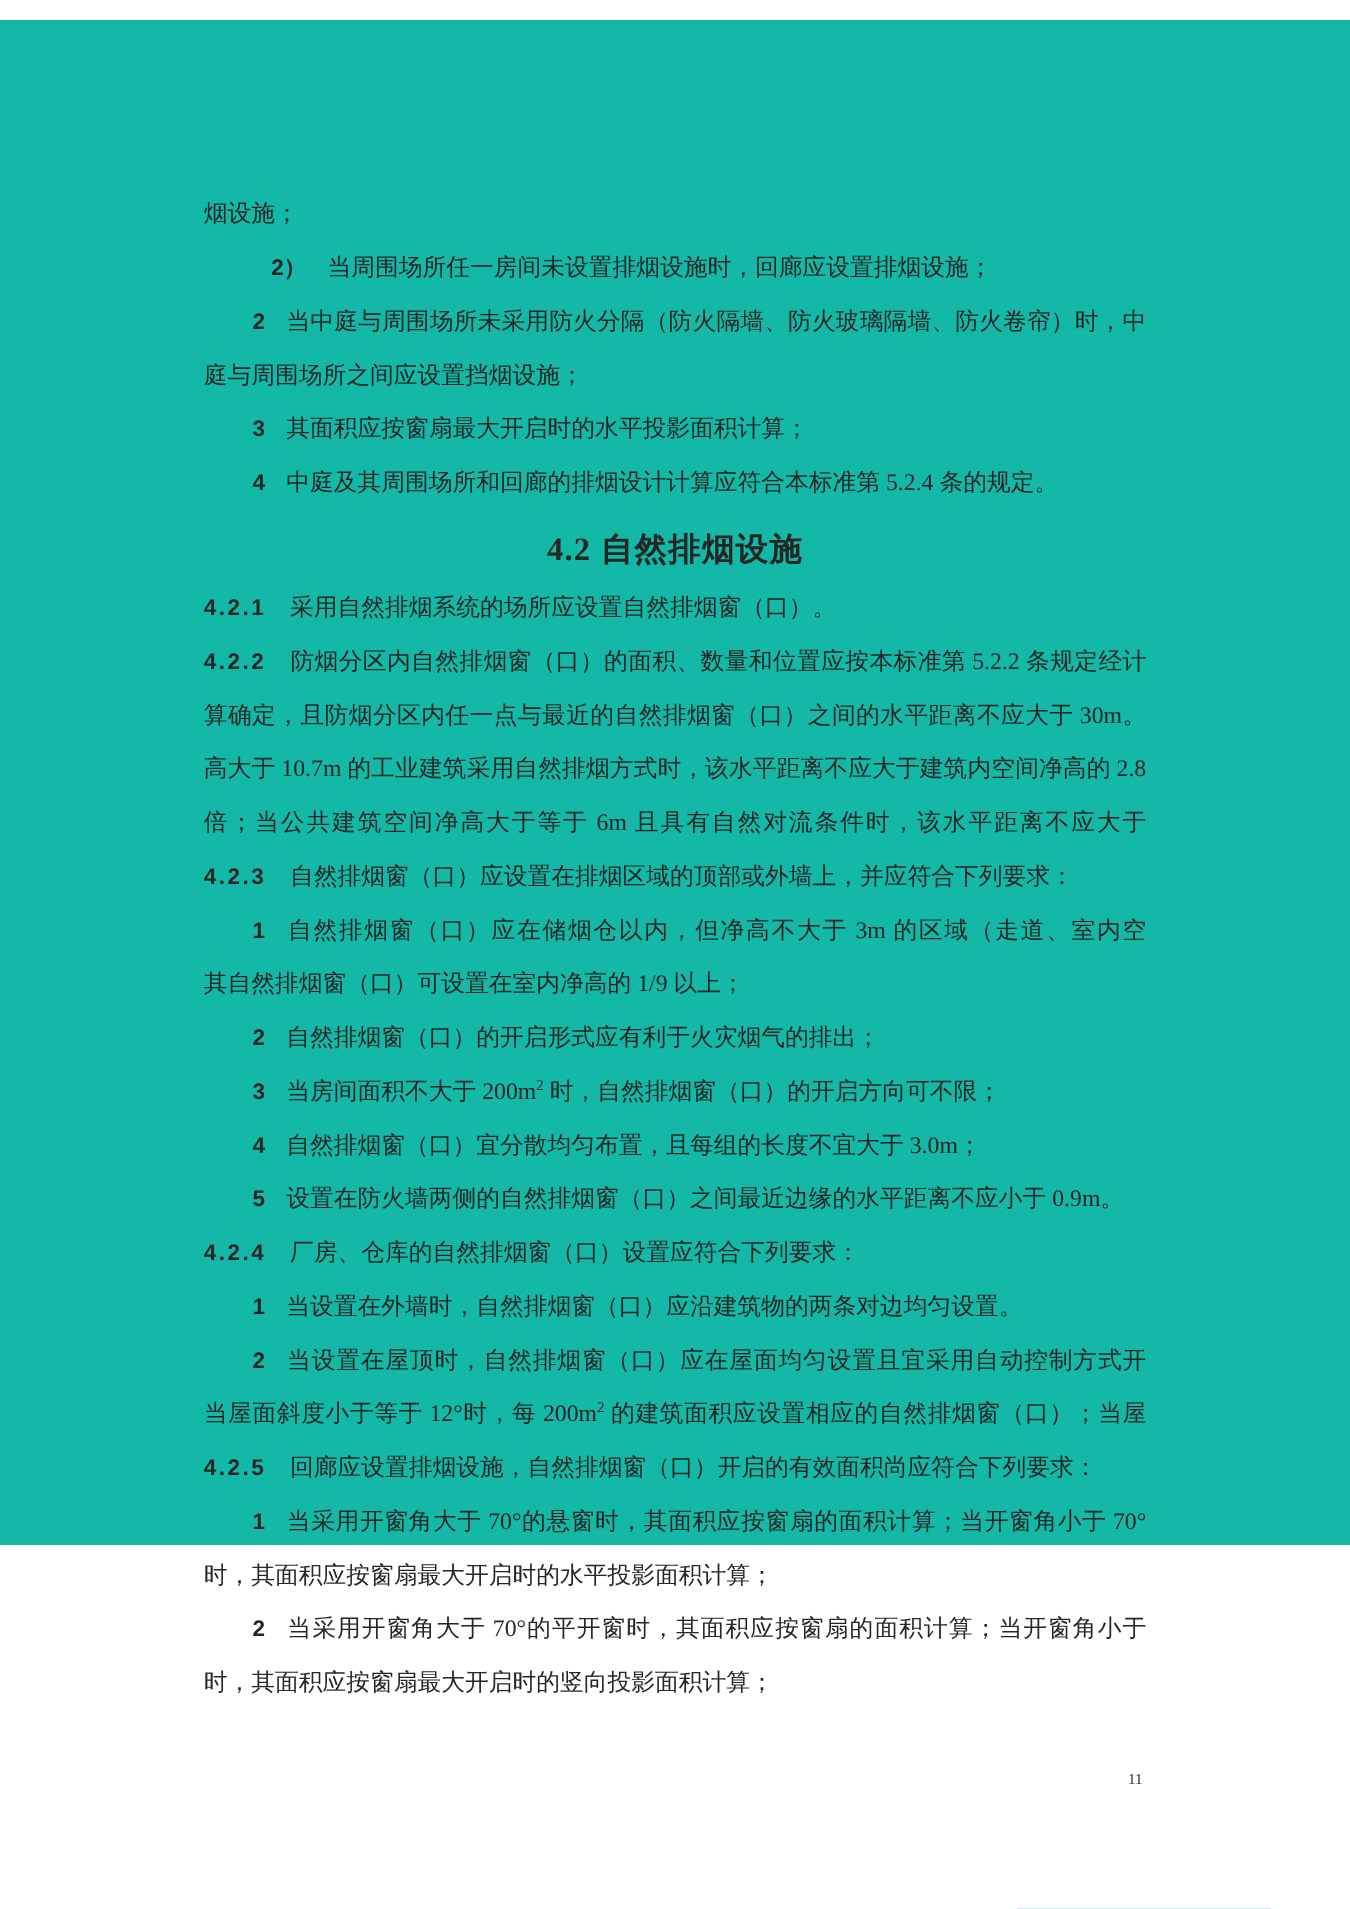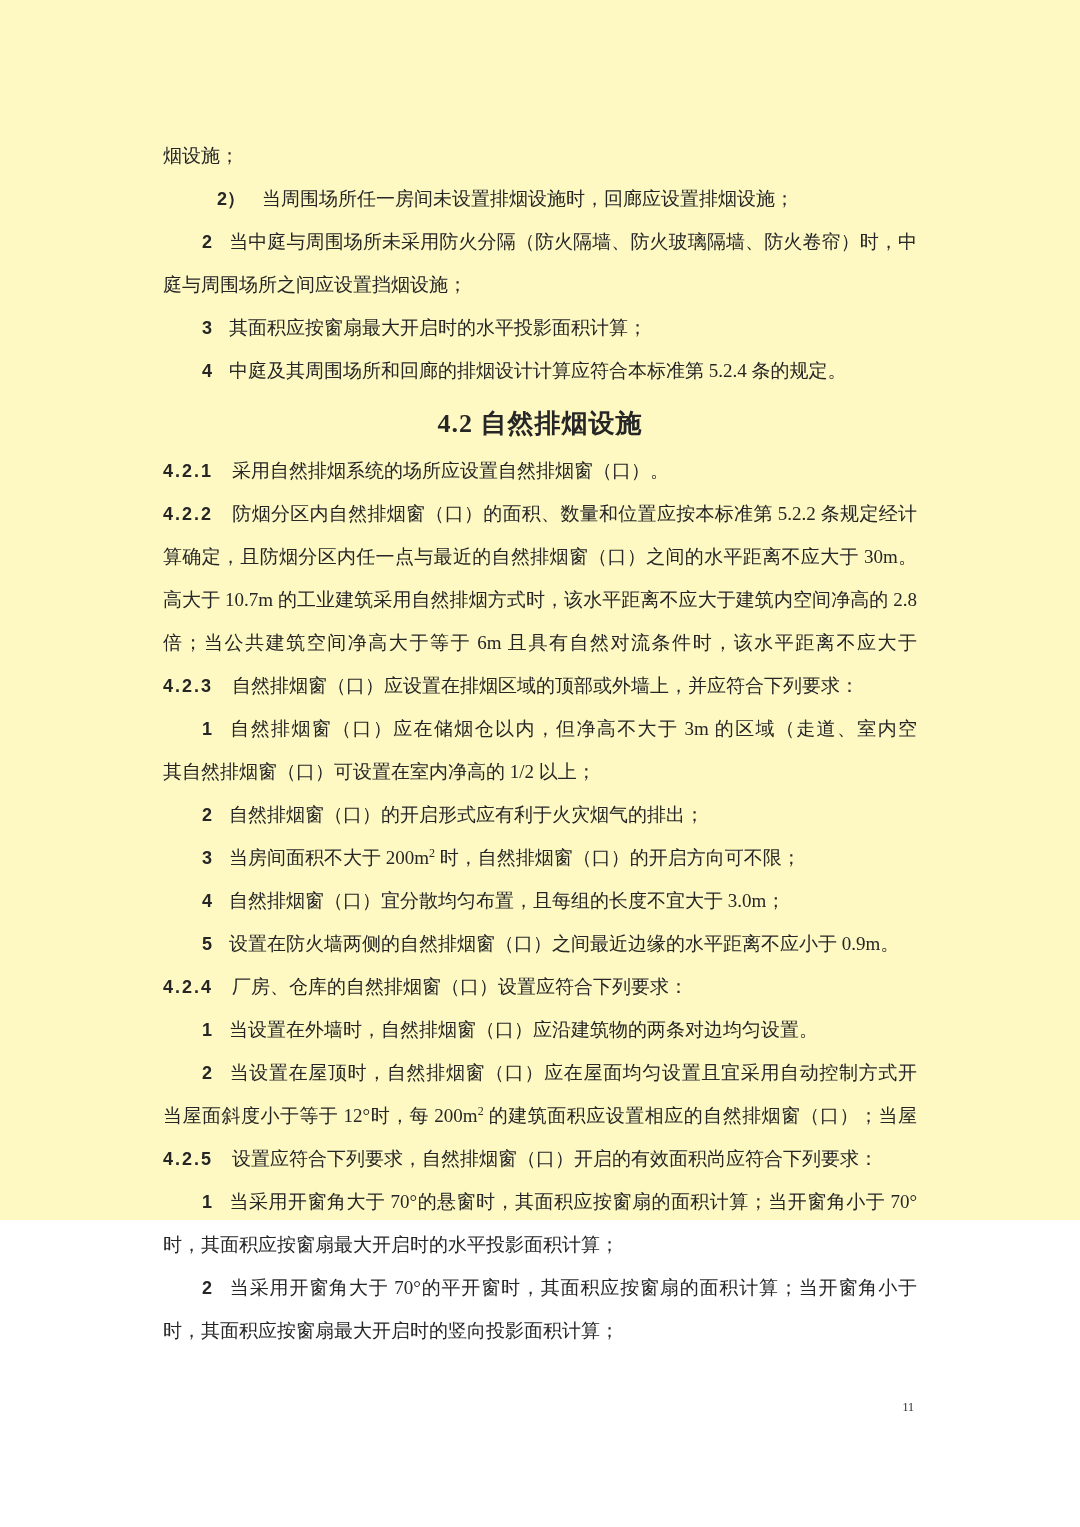--- a/index.html
+++ b/index.html
@@ -9,23 +9,24 @@
   body {
     width: 1080px;
     height: 1527px;
     overflow: hidden;
     background: #ffffff;
   }
   .page {
     position: relative;
     width: 1080px;
     height: 1220px;
-    background: #fef9c3;
+    background: #14b8a6;
     font-family: "Liberation Serif", "DejaVu Serif", serif;
     color: #262626;
+    margin-top: 16px;
   }
   .content {
     position: absolute;
     left: 163px;
     right: 163px;
     top: 134px;
   }
   .line {
     height: 43px;
     line-height: 43px;
@@ -86,29 +87,29 @@
       <div class="line indent-item"><span class="num">3</span><span>其面积应按窗扇最大开启时的水平投影面积计算；</span></div>
       <div class="line indent-item"><span class="num">4</span><span>中庭及其周围场所和回廊的排烟设计计算应符合本标准第 5.2.4 条的规定。</span></div>
       <div class="heading">4.2 自然排烟设施</div>
       <div class="line"><span class="num section">4.2.1</span><span>采用自然排烟系统的场所应设置自然排烟窗（口）。</span></div>
       <div class="line fill"><span class="num section">4.2.2</span><span>防烟分区内自然排烟窗（口）的面积、数量和位置应按本标准第 5.2.2 条规定经计</span></div>
       <div class="line fill"><span>算确定，且防烟分区内任一点与最近的自然排烟窗（口）之间的水平距离不应大于 30m。净</span></div>
       <div class="line fill"><span>高大于 10.7m 的工业建筑采用自然排烟方式时，该水平距离不应大于建筑内空间净高的 2.8</span></div>
       <div class="line fill"><span>倍；当公共建筑空间净高大于等于 6m 且具有自然对流条件时，该水平距离不应大于 37.5m。</span></div>
       <div class="line"><span class="num section">4.2.3</span><span>自然排烟窗（口）应设置在排烟区域的顶部或外墙上，并应符合下列要求：</span></div>
       <div class="line fill indent-item"><span class="num">1</span><span>自然排烟窗（口）应在储烟仓以内，但净高不大于 3m 的区域（走道、室内空间），</span></div>
-      <div class="line"><span>其自然排烟窗（口）可设置在室内净高的 1/2 以上；</span></div>
+      <div class="line"><span>其自然排烟窗（口）可设置在室内净高的 1/9 以上；</span></div>
       <div class="line indent-item"><span class="num">2</span><span>自然排烟窗（口）的开启形式应有利于火灾烟气的排出；</span></div>
       <div class="line indent-item"><span class="num">3</span><span>当房间面积不大于 200m</span><sup>2</sup><span> 时，自然排烟窗（口）的开启方向可不限；</span></div>
       <div class="line indent-item"><span class="num">4</span><span>自然排烟窗（口）宜分散均匀布置，且每组的长度不宜大于 3.0m；</span></div>
       <div class="line indent-item"><span class="num">5</span><span>设置在防火墙两侧的自然排烟窗（口）之间最近边缘的水平距离不应小于 0.9m。</span></div>
       <div class="line"><span class="num section">4.2.4</span><span>厂房、仓库的自然排烟窗（口）设置应符合下列要求：</span></div>
       <div class="line indent-item"><span class="num">1</span><span>当设置在外墙时，自然排烟窗（口）应沿建筑物的两条对边均匀设置。</span></div>
       <div class="line fill indent-item"><span class="num">2</span><span>当设置在屋顶时，自然排烟窗（口）应在屋面均匀设置且宜采用自动控制方式开启；</span></div>
       <div class="line fill"><span>当屋面斜度小于等于 12°时，每 200m</span><sup>2</sup><span> 的建筑面积应设置相应的自然排烟窗（口）；当屋面</span></div>
-      <div class="line"><span class="num section">4.2.5</span><span>设置应符合下列要求，自然排烟窗（口）开启的有效面积尚应符合下列要求：</span></div>
+      <div class="line"><span class="num section">4.2.5</span><span>回廊应设置排烟设施，自然排烟窗（口）开启的有效面积尚应符合下列要求：</span></div>
       <div class="line fill indent-item"><span class="num">1</span><span>当采用开窗角大于 70°的悬窗时，其面积应按窗扇的面积计算；当开窗角小于 70°</span></div>
       <div class="line"><span>时，其面积应按窗扇最大开启时的水平投影面积计算；</span></div>
       <div class="line fill indent-item"><span class="num">2</span><span>当采用开窗角大于 70°的平开窗时，其面积应按窗扇的面积计算；当开窗角小于 70°</span></div>
       <div class="line"><span>时，其面积应按窗扇最大开启时的竖向投影面积计算；</span></div>
     </div>
   <div class="page-number">11</div>
 </div>
 
 </body></html>

